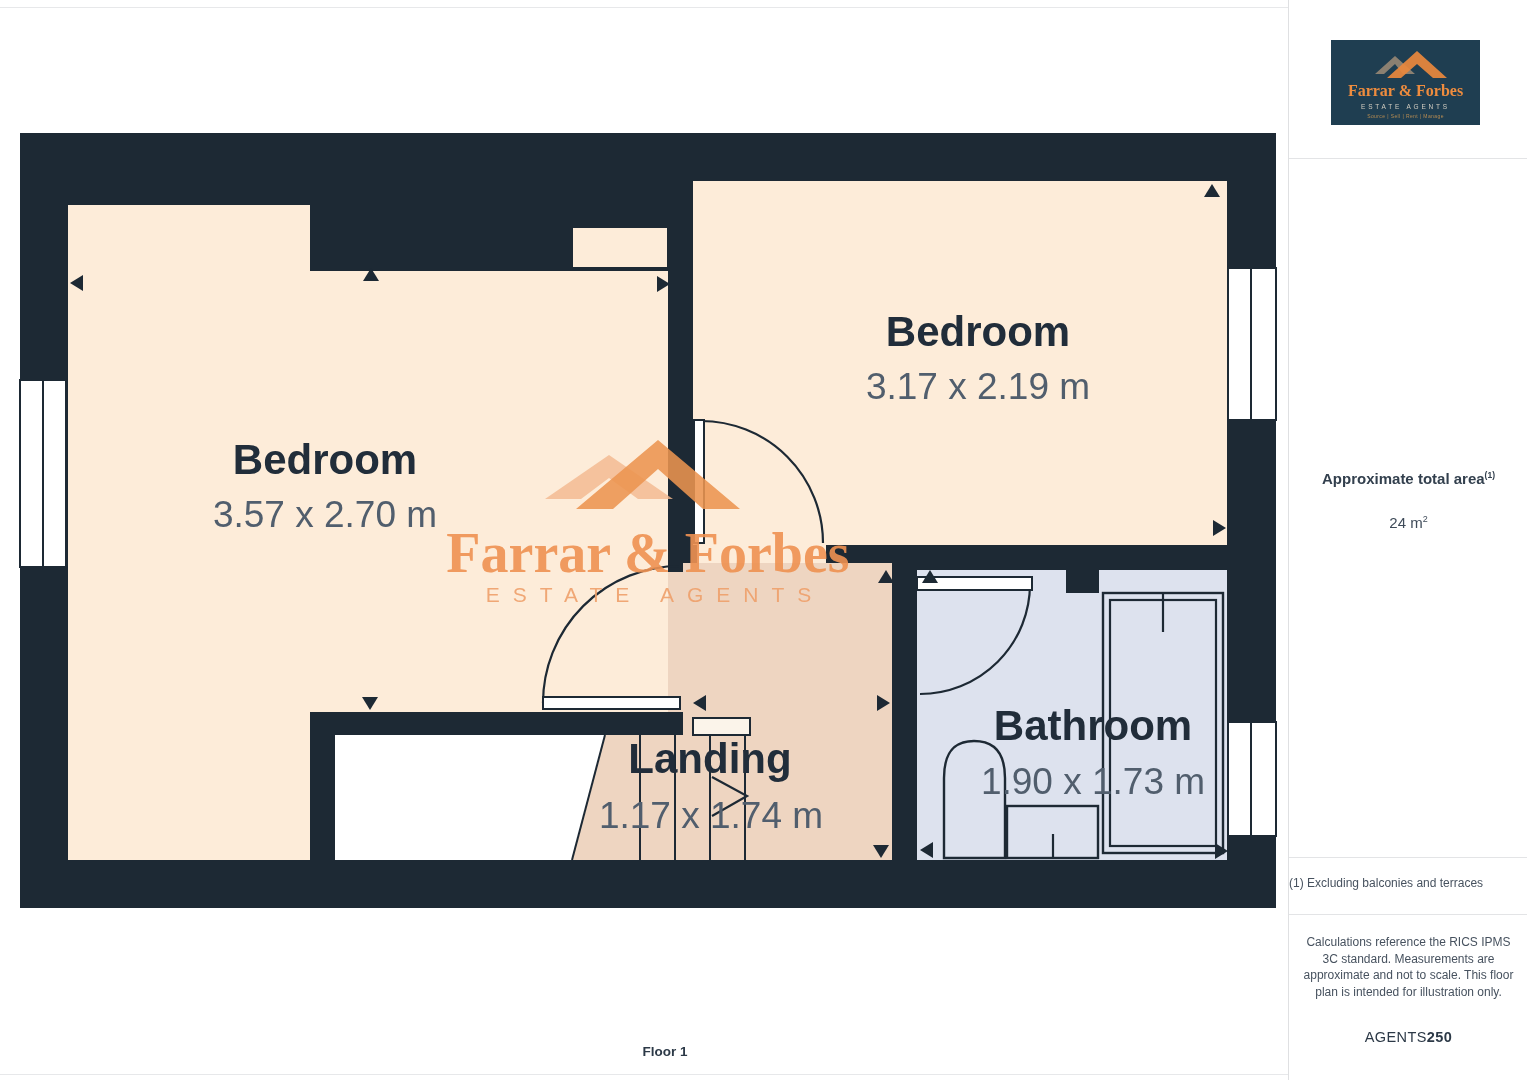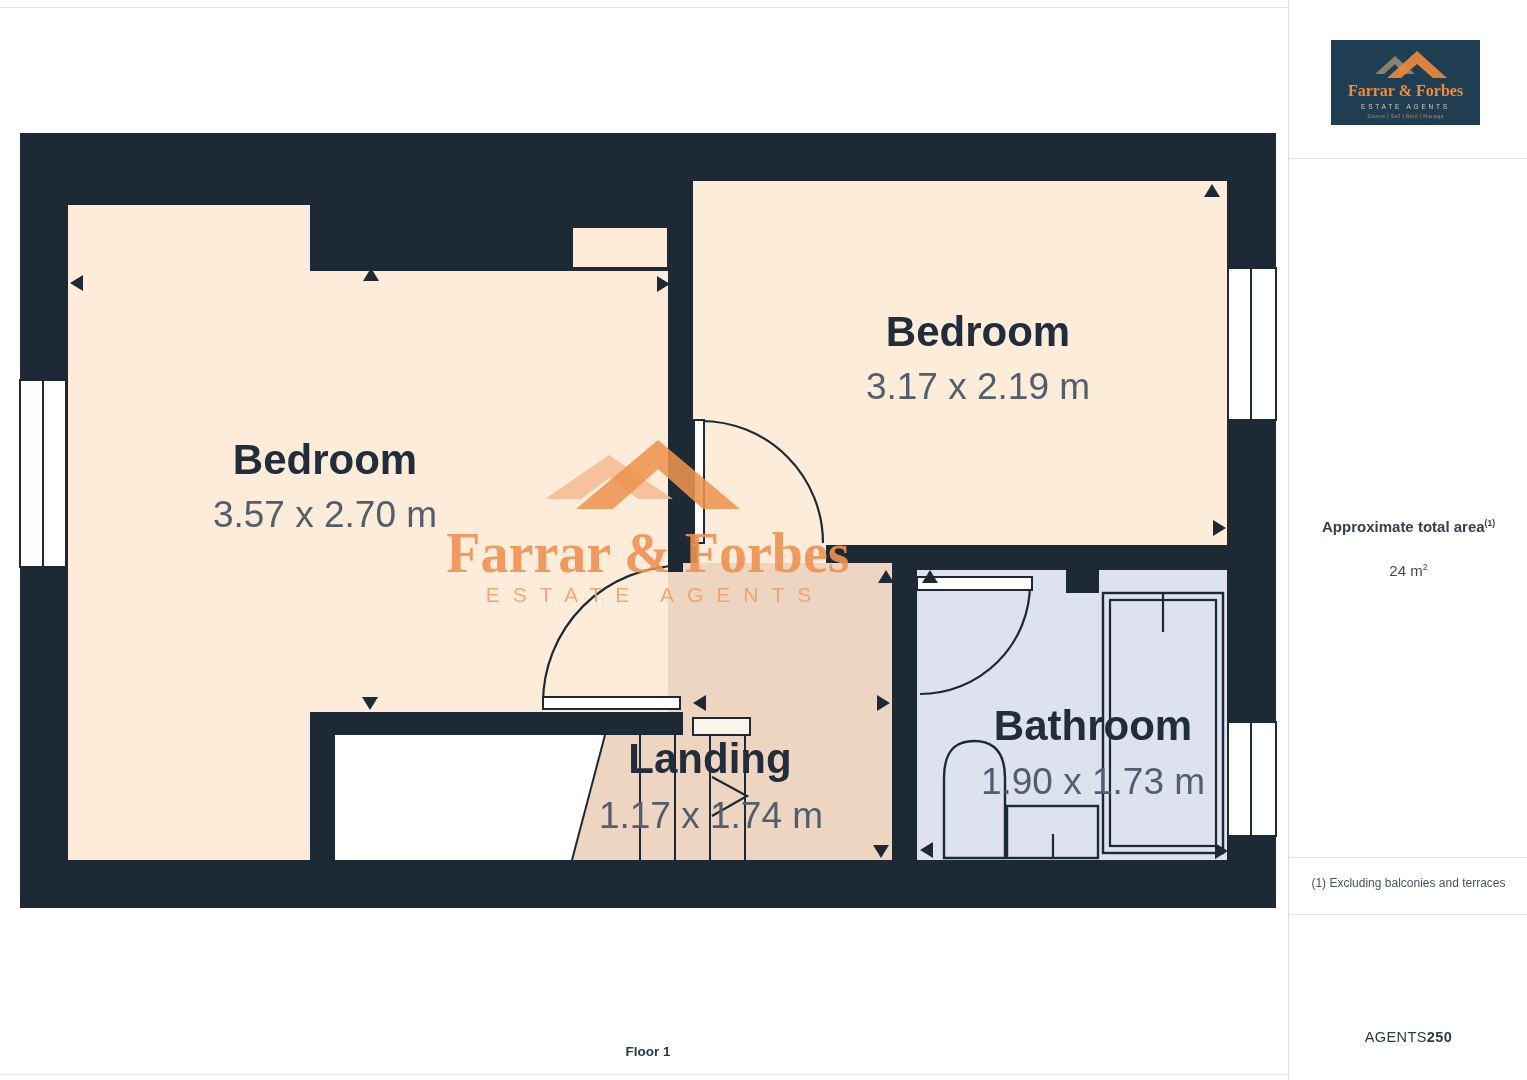--- a/index.html
+++ b/index.html
@@ -22,39 +22,39 @@
   .fixline{stroke:#1d2934;stroke-width:2.2;fill:none;}
   .tread{stroke:#1d2934;stroke-width:2;}
   .slab{fill:#fbf4ea;stroke:#1d2934;stroke-width:2;}
   .arrow{fill:#1d2934;}
   .room-name{font-family:"Liberation Sans",sans-serif;font-weight:700;font-size:42px;fill:#212d3a;text-anchor:middle;}
   .room-dims{font-family:"Liberation Sans",sans-serif;font-size:37px;fill:#515e6d;text-anchor:middle;}
   .wm-word{font-family:"Liberation Serif",serif;font-weight:700;font-size:56px;fill:#ef9252;opacity:.9;text-anchor:middle;}
   .wm-sub{font-family:"Liberation Sans",sans-serif;font-size:21px;letter-spacing:13px;fill:#efa06b;opacity:.9;text-anchor:middle;}
 
   
-  .floor-caption{position:absolute;left:560px;top:1044px;width:176px;text-align:center;
+  .floor-caption{position:absolute;left:577px;top:1044px;width:176px;text-align:center;
     font-size:13.5px;font-weight:700;color:#2c3947;}
 
   
   .sidebar{position:absolute;left:1288px;top:0;width:239px;height:1080px;background:#fff;
     border-left:1px solid #dfe0e2;}
   .sb-sep{position:absolute;left:0;width:239px;height:1px;background:#e3e4e6;}
   .logo-box{position:absolute;left:42px;top:40px;width:149px;height:85px;background:#1f3e51;
     display:flex;flex-direction:column;align-items:center;justify-content:center;}
   .logo-roof{margin-bottom:2px;}
   .logo-name{font-family:"Liberation Serif",serif;font-weight:700;font-size:16px;color:#ee8c3e;line-height:1.1;}
   .logo-sub{font-size:6.5px;letter-spacing:2.8px;color:#d3cec2;margin-top:3px;}
   .logo-tagline{font-size:5px;letter-spacing:.4px;color:#b78c52;margin-top:3px;}
   .area-block{position:absolute;left:0;top:470px;width:239px;text-align:center;color:#33404e;}
-  .area-title{font-size:15px;font-weight:700;margin-top:48px;}
+  .area-title{font-size:15px;font-weight:700;}
   .area-title sup{font-size:8.5px;}
   .area-value{font-size:15px;font-weight:400;color:#3f4b59;margin-top:27px;}
   .area-value sup{font-size:9px;}
-  .footnote-block{position:absolute;left:0;top:876px;width:239px;text-align:center;
+  .footnote-block{position:absolute;left:0;top:876px;width:239px;
     font-size:12px;color:#47525f;}
   .disclaimer-block{position:absolute;left:14px;top:934px;width:211px;text-align:center;
     font-size:12px;line-height:16.5px;color:#47525f;}
   .provider-block{position:absolute;left:0;top:1029px;width:239px;text-align:center;
     font-size:14.5px;color:#2c3947;letter-spacing:.4px;}
   .provider-block .bold{font-weight:700;}
 </style>
 </head>
 <body>
 
@@ -188,18 +188,19 @@
         <span>24 m</span><sup>2</sup>
       </div>
     </div>
 
     <div class="sb-sep" style="top:857px"></div>
 
     <div class="footnote-block">(1) Excluding balconies and terraces</div>
 
     <div class="sb-sep" style="top:914px"></div>
 
+    <div class="disclaimer-block">Calculations reference the RICS IPMS 3C standard. Measurements are approximate and not to scale. This floor plan is intended for illustration only.</div>
 
     <div class="provider-block">
       <span>AGENTS</span><span class="bold">250</span>
     </div>
   </aside>
 </div>
 
 </body></html>

